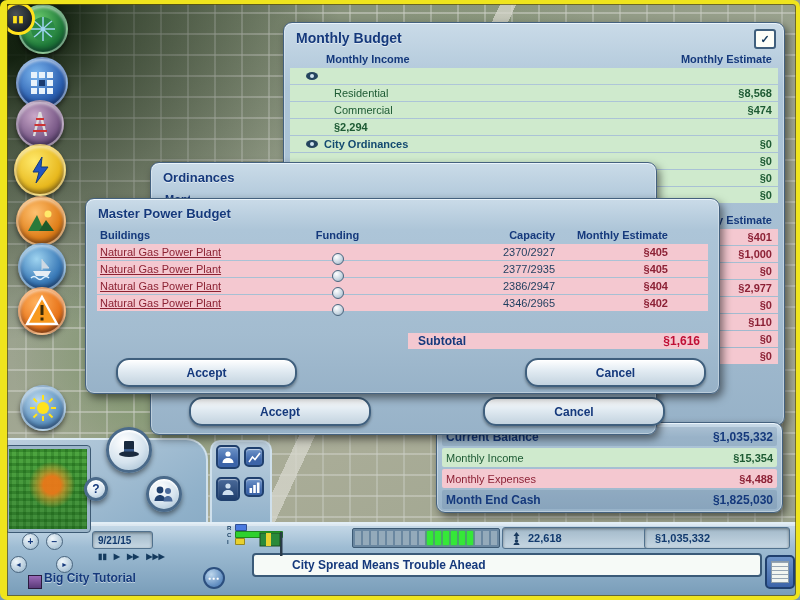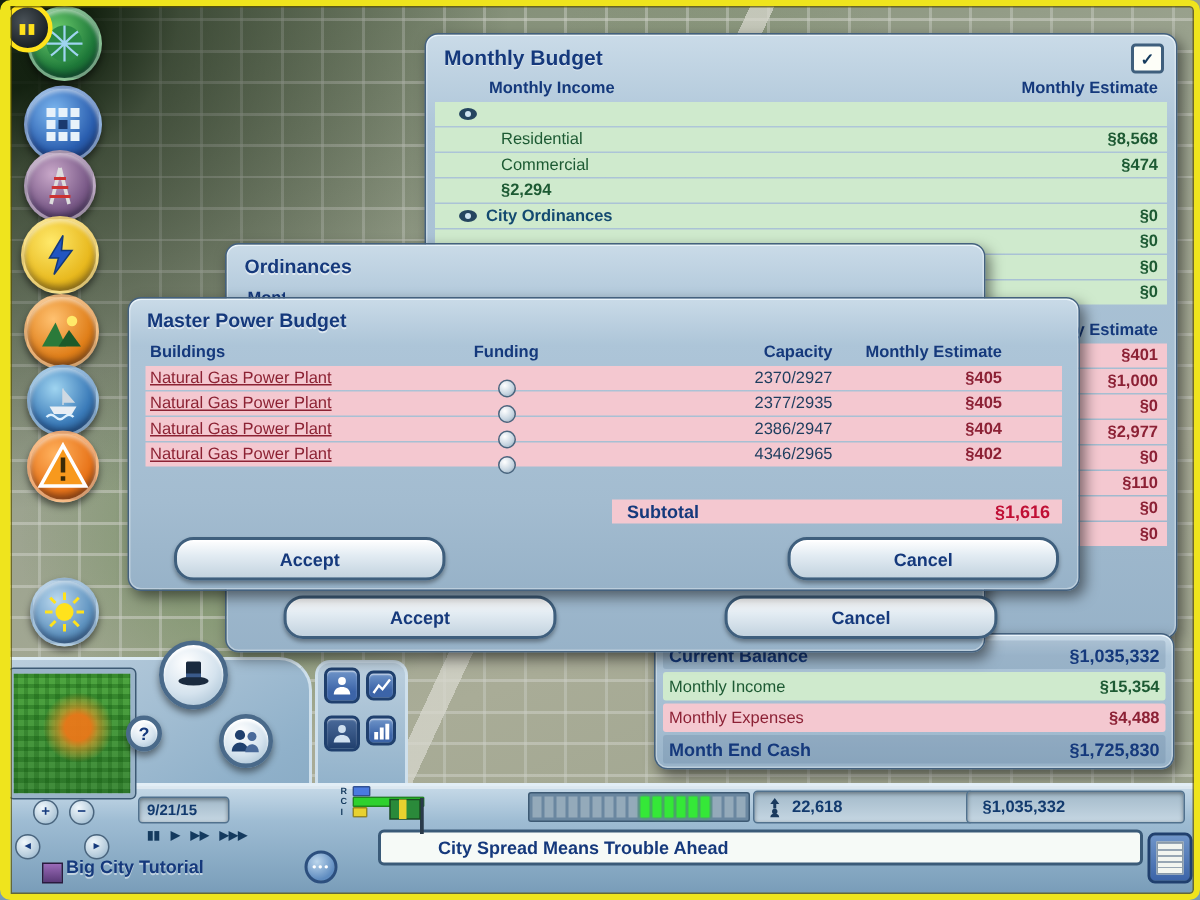--- a/index.html
+++ b/index.html
@@ -329,21 +329,21 @@
     <div class="sum-row sum-income">
       <span class="lbl">Monthly Income</span>
       <span class="val">§15,354</span>
     </div>
     <div class="sum-row sum-expense">
       <span class="lbl">Monthly Expenses</span>
       <span class="val">§4,488</span>
     </div>
     <div class="sum-row sum-neutral">
       <span class="lbl">Month End Cash</span>
-      <span class="val">§1,725,830</span>
+      <span class="val">§1,825,030</span>
     </div>
   </div>
 
   <div class="panel" style="left:150px;top:162px;width:505px;height:271px;z-index:20;">
     <div class="ptitle" style="font-size:13px;">Ordinances</div>
     <div class="clip-header">Monthly Expense</div>
     <div class="sc-btn" style="left:13px;bottom:8px;width:178px;">Accept</div>
     <div class="sc-btn" style="left:307px;bottom:8px;width:178px;">Cancel</div>
   </div>
 

